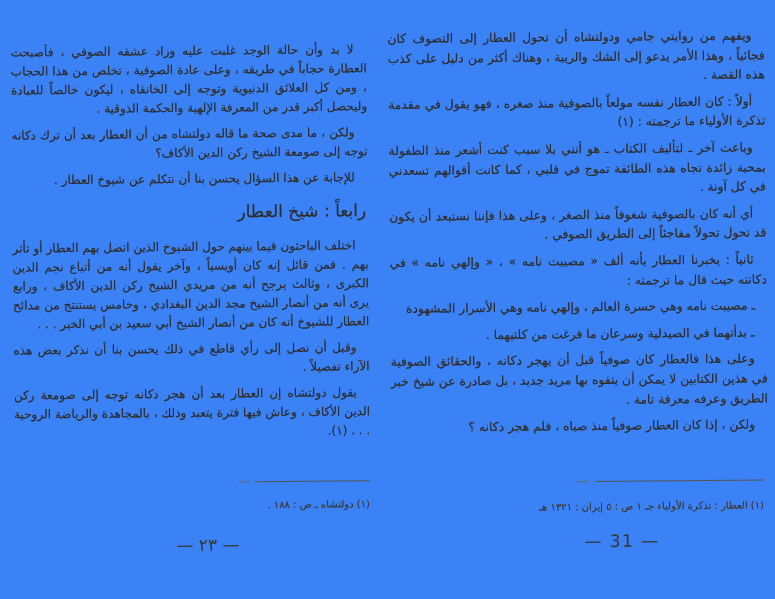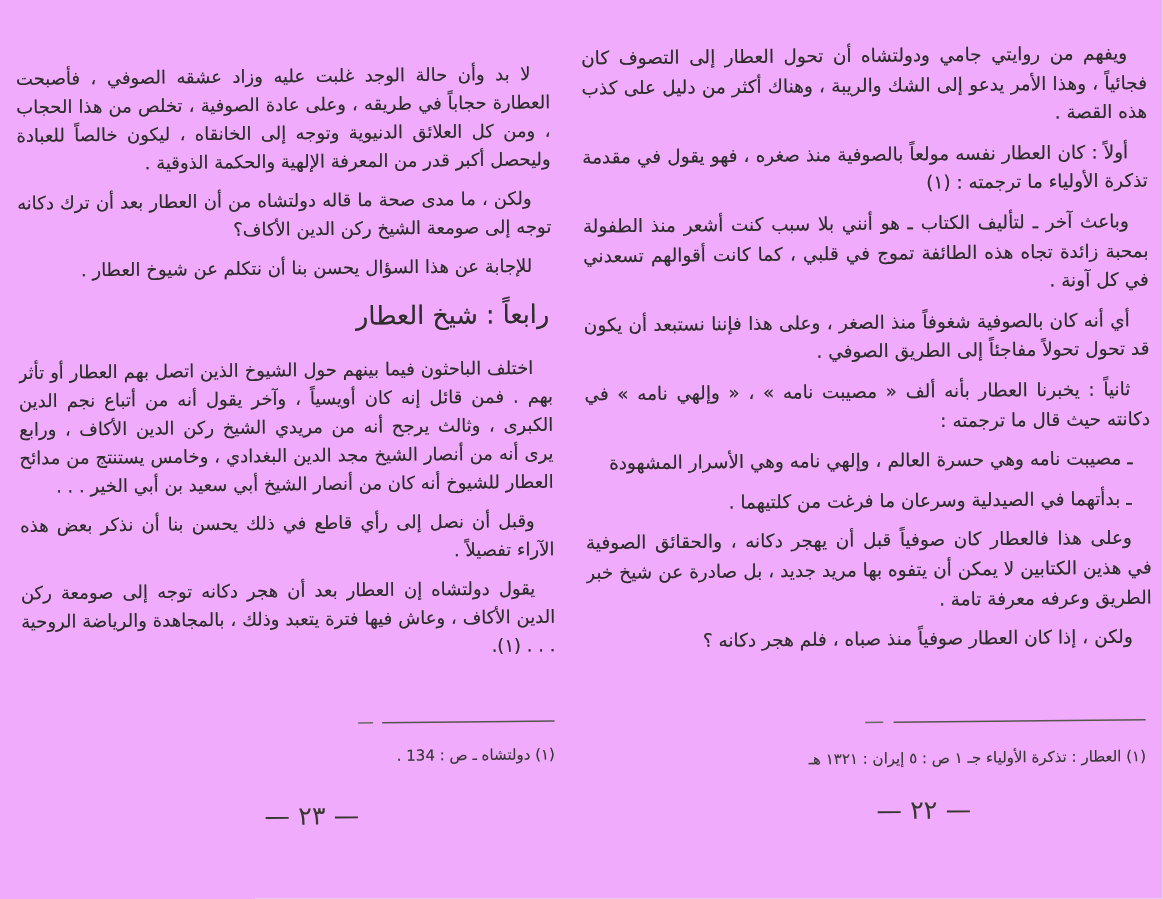--- a/index.html
+++ b/index.html
@@ -1,19 +1,19 @@
 <!DOCTYPE html>
 <html lang="ar"><head>
 <meta charset="utf-8">
 <style>
   html,body { margin:0; padding:0; background:#e8e8e6; }
   .sheet {
     position:relative;
     width:775px; height:599px;
-    background:#f0abfc;
+    background:#3b82f6;
     overflow:hidden;
     font-family:"DejaVu Sans", sans-serif;
     color:#2e2d2b;
   }
   .spread {
     position:absolute; inset:0;
     transform:rotate(-0.55deg);
     transform-origin:50% 50%;
   }
   .page-col {
@@ -101,19 +101,19 @@
       <p class="para">وقبل أن نصل إلى رأي قاطع في ذلك يحسن بنا أن نذكر بعض هذه الآراء تفصيلاً .</p>
       <p class="para">يقول دولتشاه إن العطار بعد أن هجر دكانه توجه إلى صومعة ركن الدين الأكاف ، وعاش فيها فترة يتعبد وذلك ، بالمجاهدة والرياضة الروحية . . . (١).</p>
     </div>
 
     <div class="fn-rule-dash" style="left:575px; top:483px; width:12px;"></div>
     <div class="fn-rule" style="left:594px; top:483px; width:168px;"></div>
     <div class="fn-rule-dash" style="left:237px; top:480px; width:10px;"></div>
     <div class="fn-rule" style="left:253px; top:480px; width:115px;"></div>
 
     <div class="footnote" style="right:13px; top:503px;">(١) العطار : تذكرة الأولياء جـ ١ ص : ٥ إيران : ١٣٢١ هـ</div>
-    <div class="footnote" style="right:407px; top:498px;">(١) دولتشاه ـ ص : 134 .</div>
+    <div class="footnote" style="right:407px; top:498px;">(١) دولتشاه ـ ص : ١٨٨ .</div>
 
-    <div class="page-num" style="left:582px; top:533px;">— ٢٢ —</div>
+    <div class="page-num" style="left:582px; top:533px;">— 31 —</div>
     <div class="page-num" style="left:174px; top:533px;">— ٢٣ —</div>
 
   </div>
 </div>
 
 </body></html>

